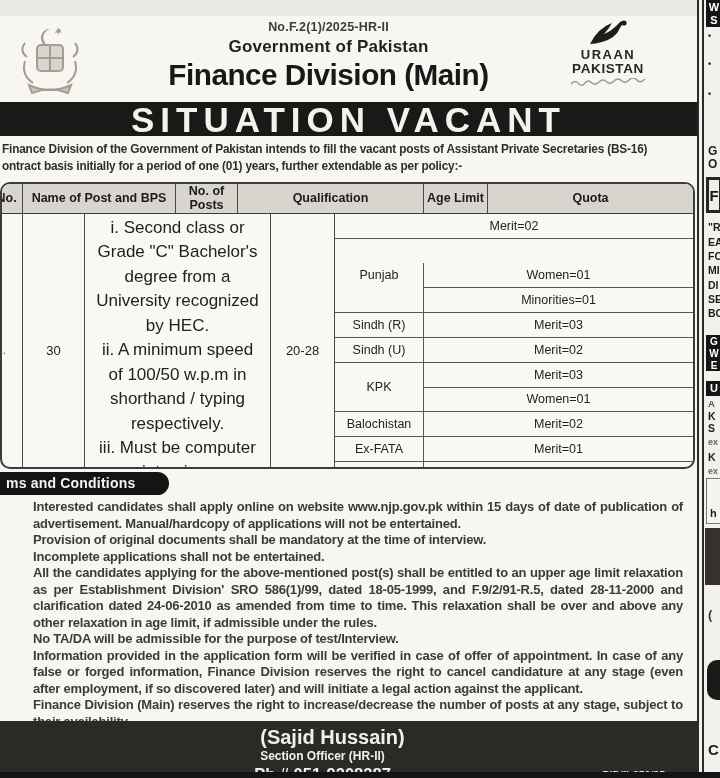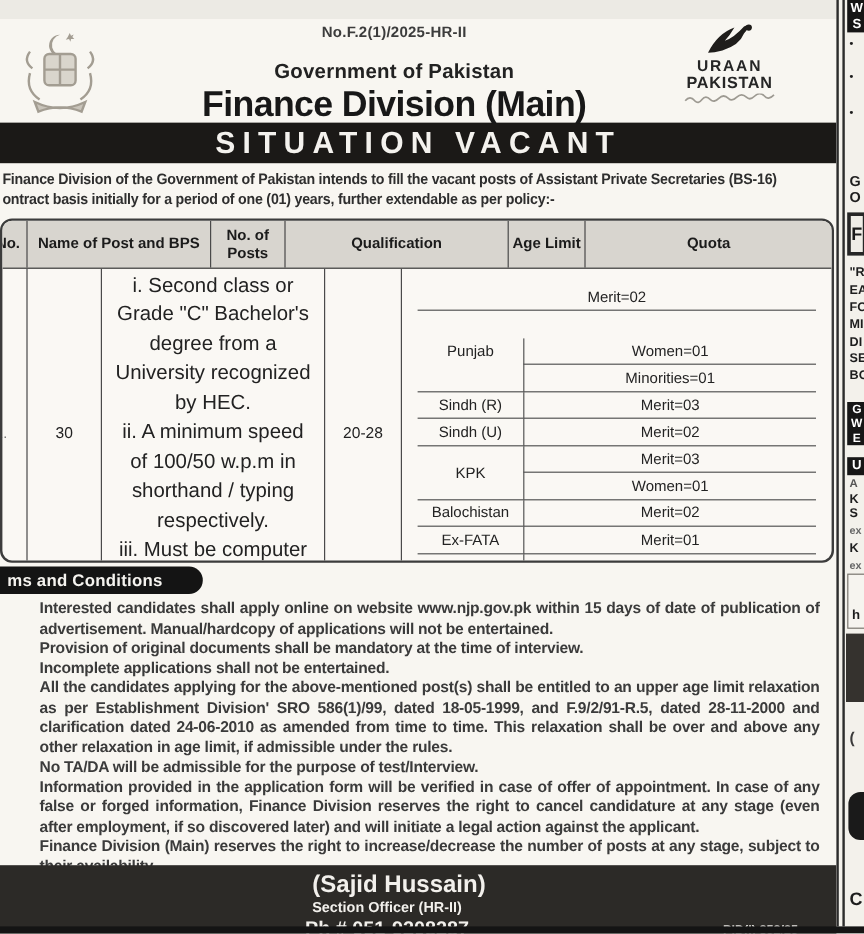--- a/index.html
+++ b/index.html
@@ -14,32 +14,32 @@
   .page { position:absolute; inset:0; }
 
   
   .ad { position:absolute; left:0; top:16px; width:697px; height:772px; background:#f8f6f1; }
 
   
   .ad-header { position:relative; height:86px; background:#f8f6f1; }
   .emblem { position:absolute; left:13px; top:5px; width:74px; height:76px; }
   .head-center { position:absolute; left:105px; right:145px; top:4px; text-align:center; }
   .ref-no { font-size:12.5px; font-weight:bold; color:#3c3c3c; letter-spacing:0.2px; }
-  .govt { font-size:17px; font-weight:bold; color:#222; margin-top:16px; letter-spacing:0.2px; }
+  .govt { font-size:17px; font-weight:bold; color:#222; margin-top:3px; letter-spacing:0.2px; }
   .division { font-size:30px; font-weight:bold; color:#181818; margin-top:1px; letter-spacing:-0.5px;
               transform:scaleX(0.99); transform-origin:50% 50%; white-space:nowrap; }
   .uraan { position:absolute; right:36px; top:2px; width:106px; text-align:center; }
   .uraan-bird { display:block; margin:0 auto; }
   .uraan-t1 { font-size:13px; font-weight:bold; letter-spacing:1.5px; color:#262626; line-height:1.05; }
   .uraan-t2 { font-size:13.5px; font-weight:bold; letter-spacing:0.6px; color:#262626; line-height:1.05; }
   .uraan-urdu { display:block; margin:2px auto 0; opacity:0.65; }
 
   
   .banner { height:34px; background:#1b1917; display:flex; align-items:center; justify-content:center; overflow:hidden; }
-  .banner-text { color:#f4f2ee; font-weight:bold; font-size:25px; letter-spacing:6px; line-height:1;
+  .banner-text { color:#f4f2ee; font-weight:bold; font-size:35px; letter-spacing:6px; line-height:1;
                  transform:scaleY(1.02); white-space:nowrap; }
 
   
   .intro { padding:5px 0 6px 2px; overflow:hidden; }
   .intro-line { font-size:12.6px; font-weight:bold; color:#2e2e2e; white-space:nowrap;
                 transform:scaleX(0.94); transform-origin:0 50%; letter-spacing:-0.2px; line-height:1.35; }
 
   
   .ad-table { margin:1px 2px 0 0; height:287px; border:2px solid #3c3c3c; border-radius:10px;
               overflow:hidden; display:flex; flex-direction:column; background:#faf8f4; }
@@ -48,21 +48,21 @@
   .t-body { flex:1; }
   .t-cell { border-right:1px solid #4a4a4a; display:flex; align-items:center; justify-content:center;
             text-align:center; }
   .t-cell:last-child { border-right:none; }
   .th { font-weight:bold; font-size:12.5px; line-height:1.15; color:#1b1b1b; padding:0 2px; }
   .c-sno   { width:21px; overflow:hidden; }
   .c-post  { width:153px; }
   .c-num   { width:62px; }
   .c-qual  { width:186px; }
   .c-age   { width:64px; }
-  .c-quota { flex:1; padding:13px !important; align-items:stretch !important; }
+  .c-quota { flex:1; padding:0 !important; align-items:stretch !important; }
   .crop-left { display:block; width:40px; margin-left:-26px; font-weight:bold; font-size:12.5px; line-height:1.2; }
   .sno-body { display:block; width:30px; margin-left:-22px; font-size:12px; color:#6e6e6e; }
   .post-name { font-weight:bold; font-size:13px; line-height:1.5; color:#1b1b1b; }
   .num-posts { font-size:13px; color:#222; }
   .qual-wrap { padding:2px 9px; }
   .qual-item { font-size:17px; line-height:1.44; color:#222; text-align:center; }
   .age-val { font-size:13px; color:#222; }
 
   
   .quota-grid { display:grid; grid-template-columns:88px 1fr; grid-template-rows:repeat(11,1fr);

